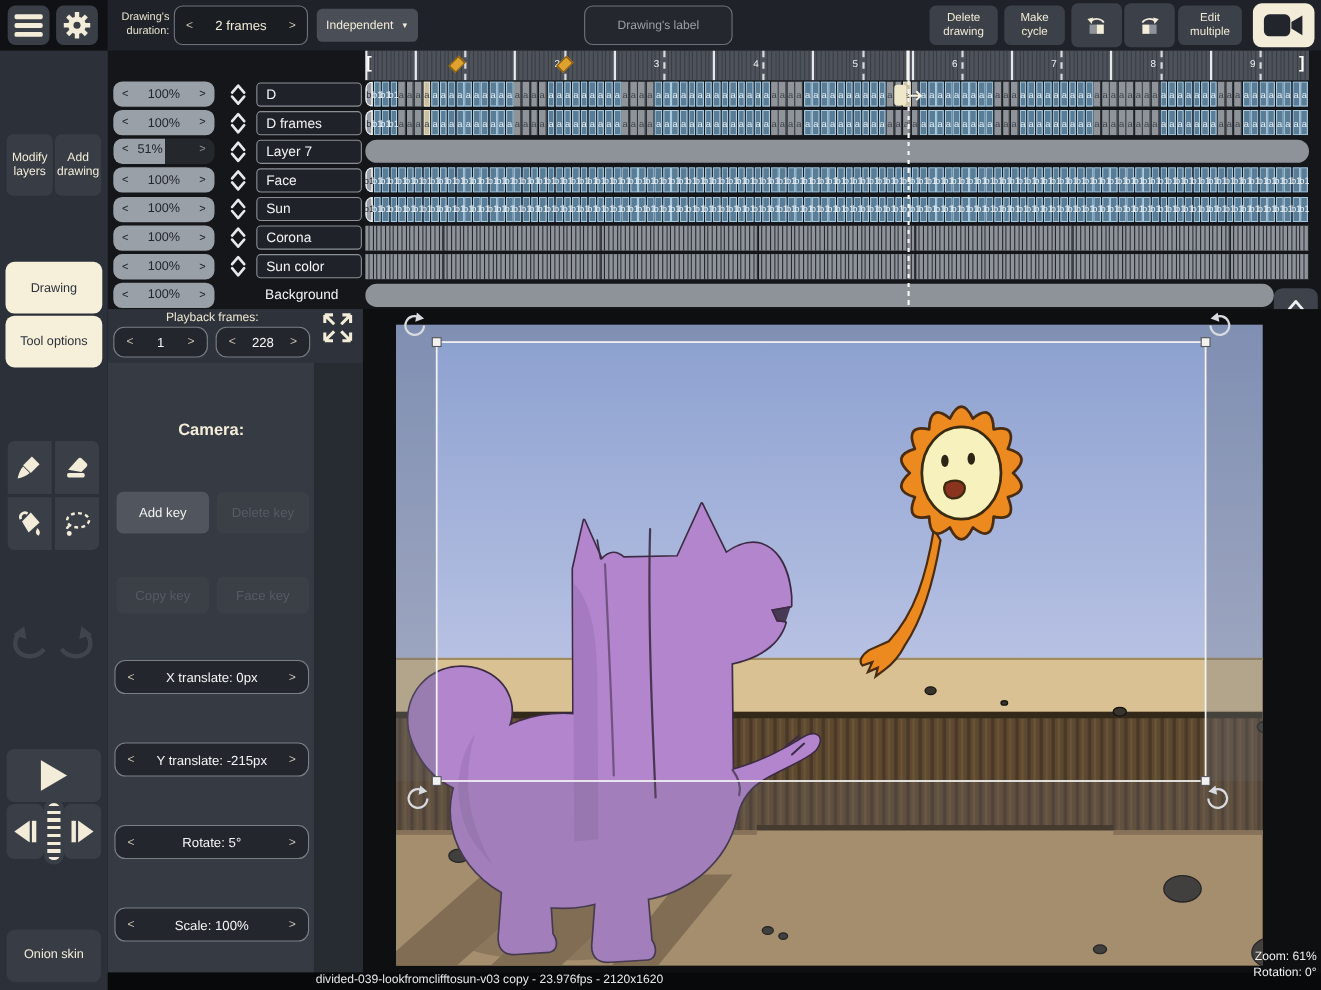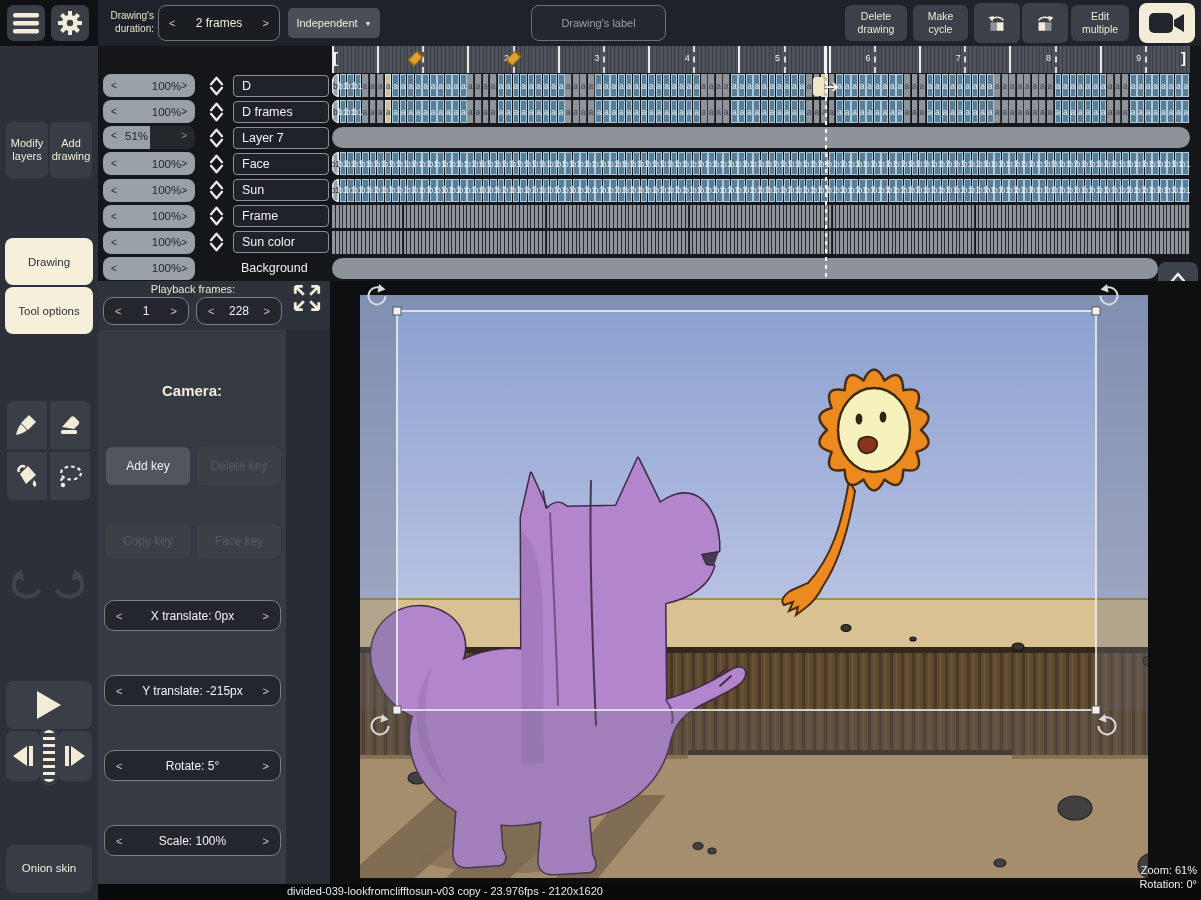--- a/index.html
+++ b/index.html
@@ -37,21 +37,21 @@
   .cell.gray{background:#8f949b;border-right:1px solid #33373c;color:#3f434a;}
   .cell.tan{background:#c9c0a5;box-shadow:inset 0 0 0 1px #ece4c8;color:#3a3e44;}
   .cell.start{background:#9aa0a7;box-shadow:inset 0 0 0 1.5px #eef0f2;color:#22262c;border-radius:8px 0 0 8px;}
   .cell.empty1{background:#8f949b;border-right:1px solid #26292e;}
   .trackbar{position:absolute;top:1px;height:21px;background:#8e939a;border-radius:11px;}
   .ph-line{left:824px;top:46px;width:3px;height:27px;background:#f5f5f2;}
   .ph-dash{left:825px;top:73px;width:2px;height:208px;background:repeating-linear-gradient(180deg,#f5f5f2 0 4px,transparent 4px 8px);}
   .collapse-btn{left:1158px;top:262px;width:40px;height:44px;background:rgba(66,71,80,.9);border-radius:8px;display:flex;align-items:center;justify-content:center;}
   
   .lstep{background:#9aa0a7;border-radius:8px;color:#22262c;font-size:11px;display:flex;align-items:center;justify-content:space-between;padding:0 8px;}
-  .lstep .val{flex:1;text-align:right;font-size:11.5px;}
+  .lstep .val{flex:1;text-align:center;font-size:11.5px;}
   .lstep-dark{background:#24272c;border-radius:8px;position:relative;overflow:hidden;}
   .lname{background:#1f2329;border:1px solid #8b9097;border-radius:4px;color:#f2f3f5;font-size:12.5px;display:flex;align-items:center;padding-left:8px;}
   .lname-plain{color:#f2f3f5;font-size:12.5px;display:flex;align-items:center;padding-left:8px;}
   
   .pbstrip{left:98px;top:281px;width:232px;height:49px;background:#2e333b;}
   .campanel{left:98px;top:330px;width:188px;height:570px;background:#363b43;}
   .camside{left:286px;top:330px;width:44px;height:570px;background:#272b32;}
   .small-label{color:#ece6d2;font-size:11px;text-align:center;}
   .wstepper{background:#23272d;border:1px solid #7a7f86;border-radius:10px;color:#f4f4f6;font-size:12px;display:flex;align-items:center;justify-content:space-between;padding:0 11px;}
   .wstepper .val{flex:1;text-align:center;}
@@ -1456,21 +1456,21 @@
       <div class="lstep abs" style="left: 103px; top: 204.7px; width: 92px; height: 23px;">
         <div style="font-size: 10px;">&lt;</div>
         <span class="val">100%</span>
         <div style="font-size: 10px;">&gt;</div>
       </div>
       <div class="abs" style="left: 202px; top: 204.7px; width: 28px; height: 23px; display: flex; align-items: center; justify-content: center;">
         <svg width="17" height="22" viewBox="0 0 18 24">
           <path d="M3,10 L9,3 L15,10 M3,14 L9,21 L15,14" fill="none" stroke="#e8e8ea" stroke-width="2.6" stroke-linecap="round" stroke-linejoin="round"></path>
         </svg>
       </div>
-      <div class="lname abs" style="left: 233px; top: 205.2px; width: 96px; height: 22px;">Frame</div>
+      <div class="lname abs" style="left: 233px; top: 205.2px; width: 96px; height: 22px;">Corona</div>
       <div class="lstep abs" style="left: 103px; top: 230.84px; width: 92px; height: 23px;">
         <div style="font-size: 10px;">&lt;</div>
         <span class="val">100%</span>
         <div style="font-size: 10px;">&gt;</div>
       </div>
       <div class="abs" style="left: 202px; top: 230.84px; width: 28px; height: 23px; display: flex; align-items: center; justify-content: center;">
         <svg width="17" height="22" viewBox="0 0 18 24">
           <path d="M3,10 L9,3 L15,10 M3,14 L9,21 L15,14" fill="none" stroke="#e8e8ea" stroke-width="2.6" stroke-linecap="round" stroke-linejoin="round"></path>
         </svg>
       </div>

